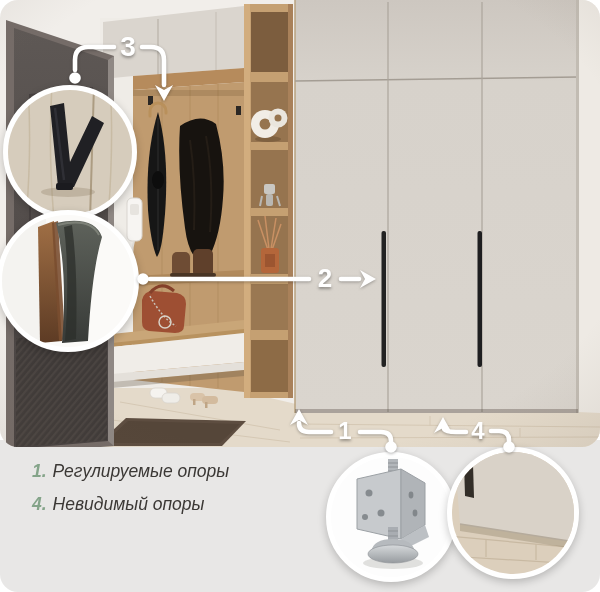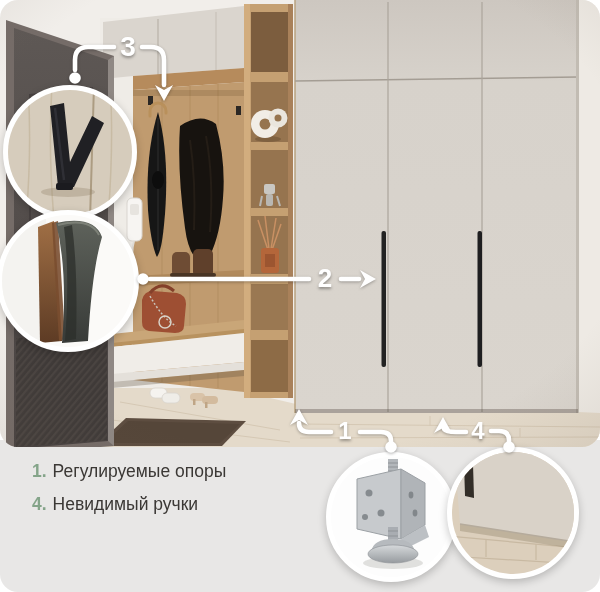--- a/index.html
+++ b/index.html
@@ -1,19 +1,19 @@
 <!DOCTYPE html>
 <html style="--green: #84a489; --panel: #e8e7e6; --ink: #3b3835; --line: #ffffff; --wood: #c09b6f; --wardrobe: #d7d2cb; --handle_black: #222222;"><head>
 <meta charset="utf-8">
 <style>
   html,body{margin:0;padding:0;background:#ffffff;}
   .card{position:relative;width:600px;height:592px;font-family:"Liberation Sans",sans-serif;background:#ffffff;overflow:hidden;}
   .photo{position:absolute;left:0;top:0;width:600px;height:447px;border-radius:18px;overflow:hidden;z-index:1;}
   .photo svg{display:block;}
-  .legend-panel{position:absolute;left:0;top:440px;width:600px;height:152px;background:var(--panel,#e8e7e6);border-radius:0 0 18px 18px;z-index:0;box-sizing:border-box;padding:20px 40px 0 32px;}
+  .legend-panel{position:absolute;left:0;top:440px;width:600px;height:152px;background:var(--panel,#e8e7e6);border-radius:0 0 18px 18px;z-index:0;box-sizing:border-box;padding:20px 40px 0 32px;font-style:italic;}
   .legend-item{margin:0 0 10px 0;max-width:330px;font-size:17.5px;line-height:1.3;color:var(--ink,#3b3835);}
   .legend-item:last-child{margin-bottom:0;}
   .legend-num{font-weight:bold;color:var(--green,#84a489);margin-right:6px;}
   .inset{position:absolute;border-radius:50%;border:5px solid #fff;box-shadow:0 3px 9px rgba(0,0,0,.22);overflow:hidden;background:#fff;z-index:5;}
   .inset svg{display:block;}
   .inset-hook{left:3px;top:85px;width:124px;height:124px;}
   .inset-handle{left:-3px;top:210px;width:132px;height:132px;}
   .inset-foot{left:326px;top:452px;width:120px;height:120px;}
   .inset-plinth{left:447px;top:447px;width:122px;height:122px;}
   .callouts{position:absolute;left:0;top:0;width:600px;height:592px;z-index:6;pointer-events:none;filter:drop-shadow(0 1.5px 1.5px rgba(0,0,0,.3));}
@@ -178,21 +178,21 @@
         <rect x="130" y="204" width="9" height="11" rx="2" fill="#e7e4df"></rect>
         <path d="M134,241 q-4,14 2,26" stroke="#e2dfda" stroke-width="2" fill="none"></path>
       </g>
 
       <rect x="0" y="0" width="600" height="447" fill="url(#vin)"></rect>
     </svg>
   </div>
 
   <div class="legend-panel">
     <p class="legend-item"><span class="legend-num">1.</span><span>Регулируемые опоры</span></p>
-    <p class="legend-item"><span class="legend-num">4.</span><span>Невидимый ручки</span></p>
+    <p class="legend-item"><span class="legend-num">4.</span><span>Невидимый опоры</span></p>
   </div>
 
   <div class="inset inset-hook">
     <svg width="124" height="124" viewBox="0 0 124 124">
       <rect width="124" height="124" fill="#d6ccbc"></rect>
       <g stroke="#c2b49a" stroke-width="1.5" opacity=".7" fill="none">
         <path d="M20,-5 Q24,60 18,130"></path>
           <path d="M44,-5 Q40,60 46,130"></path>
           <path d="M102,-5 Q106,50 100,130"></path>
       </g>

